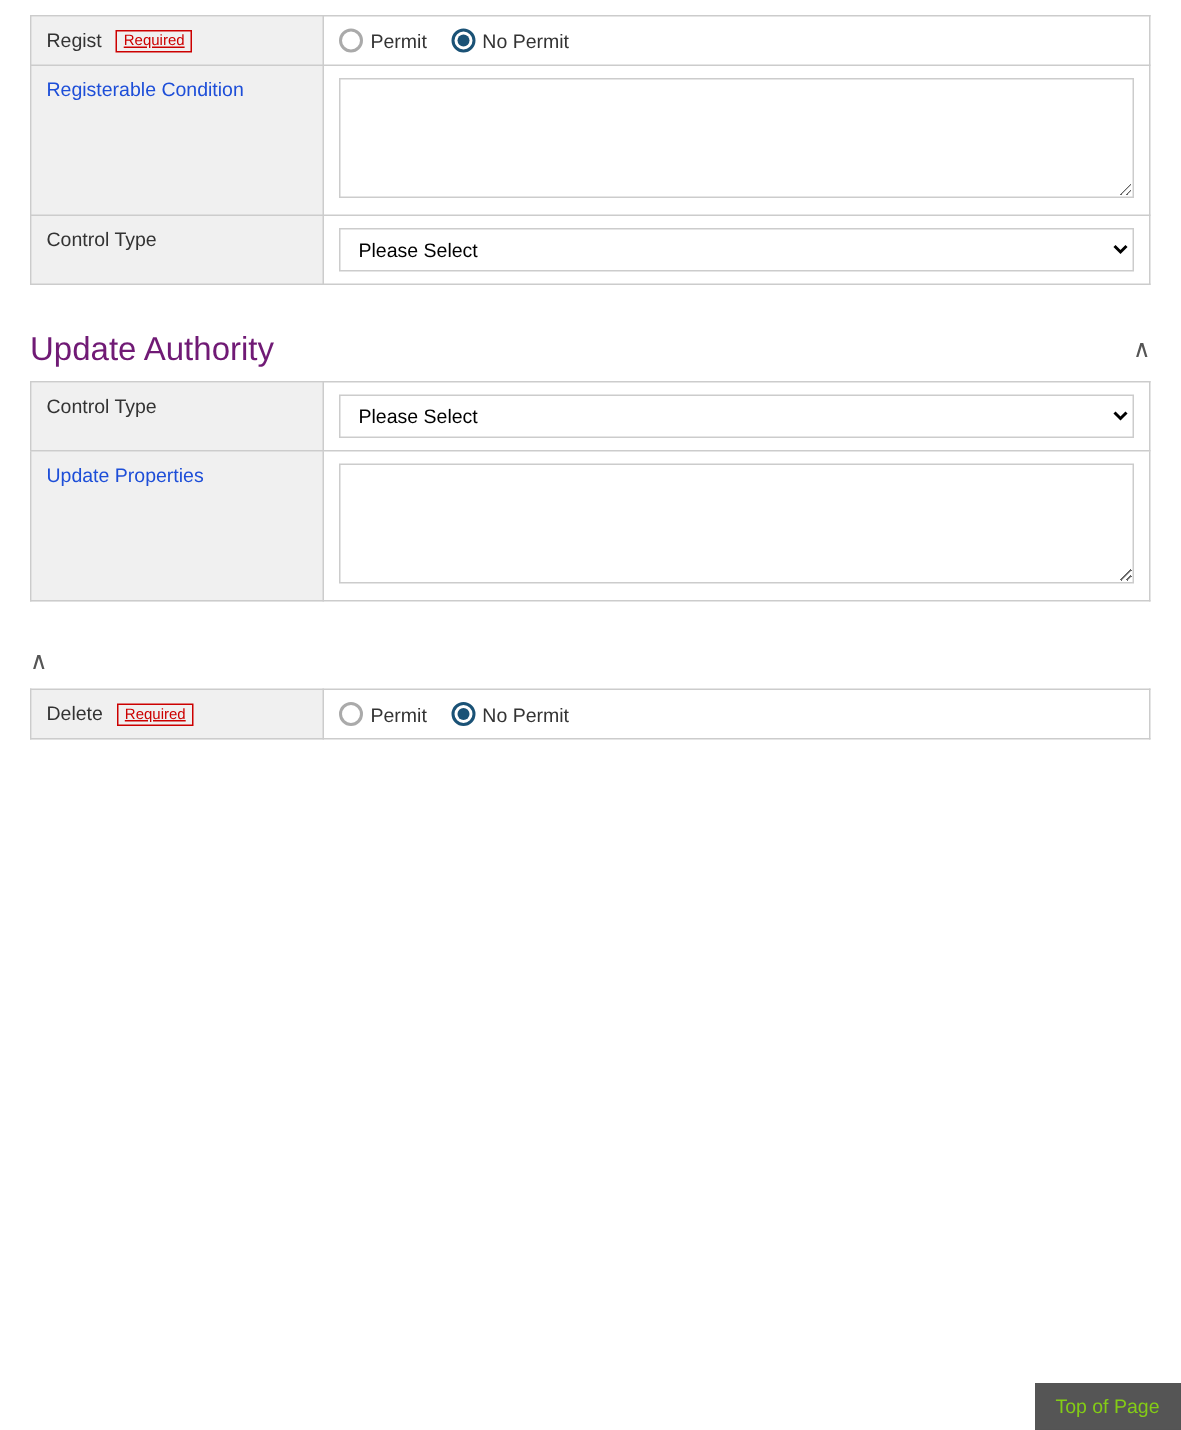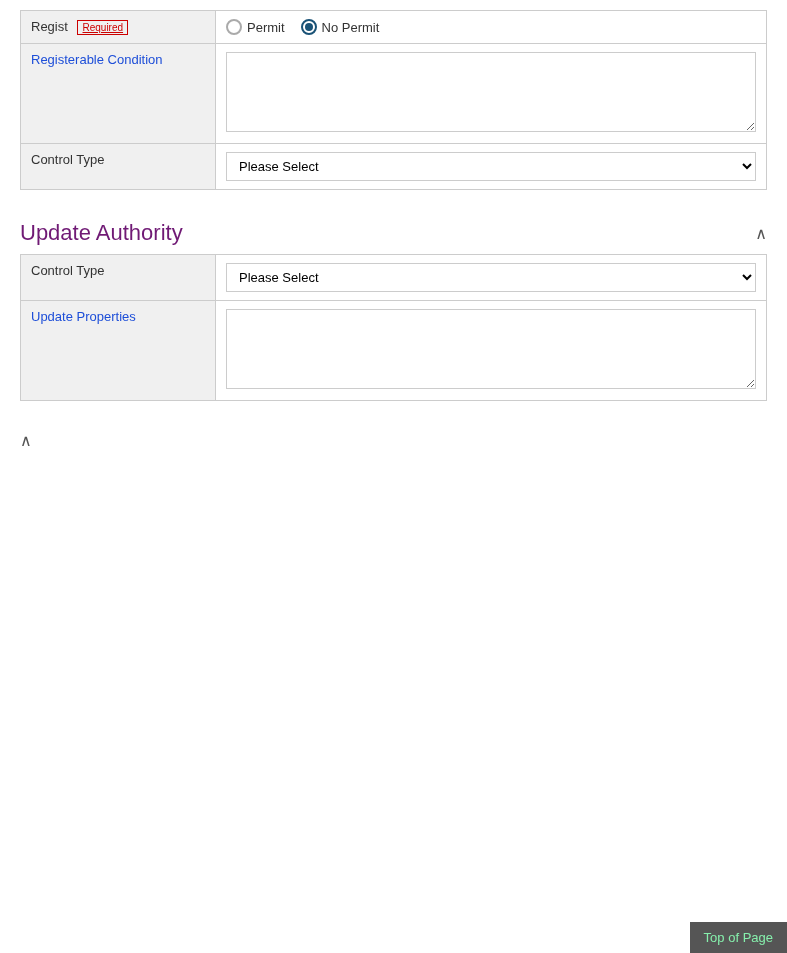--- a/index.html
+++ b/index.html
@@ -145,21 +145,21 @@
     .value-cell {
       background: #fff;
     }
 
     
     .top-of-page {
       position: fixed;
       bottom: 0;
       right: 0;
       background: #555;
-      color: #86efac;
+      color: #84cc16;
       padding: 8px 14px;
       font-size: 13px;
       cursor: pointer;
       z-index: 100;
     }
 
     .control-type-row td.value-cell {
       vertical-align: middle;
     }
 
@@ -245,17 +245,40 @@
         </td>
       </tr>
     </tbody>
       </table>
   </div>
 
   <div class="section">
     <div class="section-header">
       <span class="collapse-icon">∧</span>
     </div>
+    <table class="form-table">
+
+      <tbody>
+          <tr class="permit-row">
+        <td class="label-cell">
+          <span class="label-text-dark">Delete</span>
+          <span class="required-badge">Required</span>
+        </td>
+        <td class="value-cell">
+          <div class="radio-group">
+            <label class="radio-label">
+              <span class="radio-custom"></span>
+              <span>Permit</span>
+            </label>
+            <label class="radio-label">
+              <span class="radio-custom checked"></span>
+              <span>No Permit</span>
+            </label>
+          </div>
+        </td>
+      </tr>
+    </tbody>
+      </table>
   </div>
 
   <div class="top-of-page">Top of Page</div>
 
 </div>
 
 </body></html>

